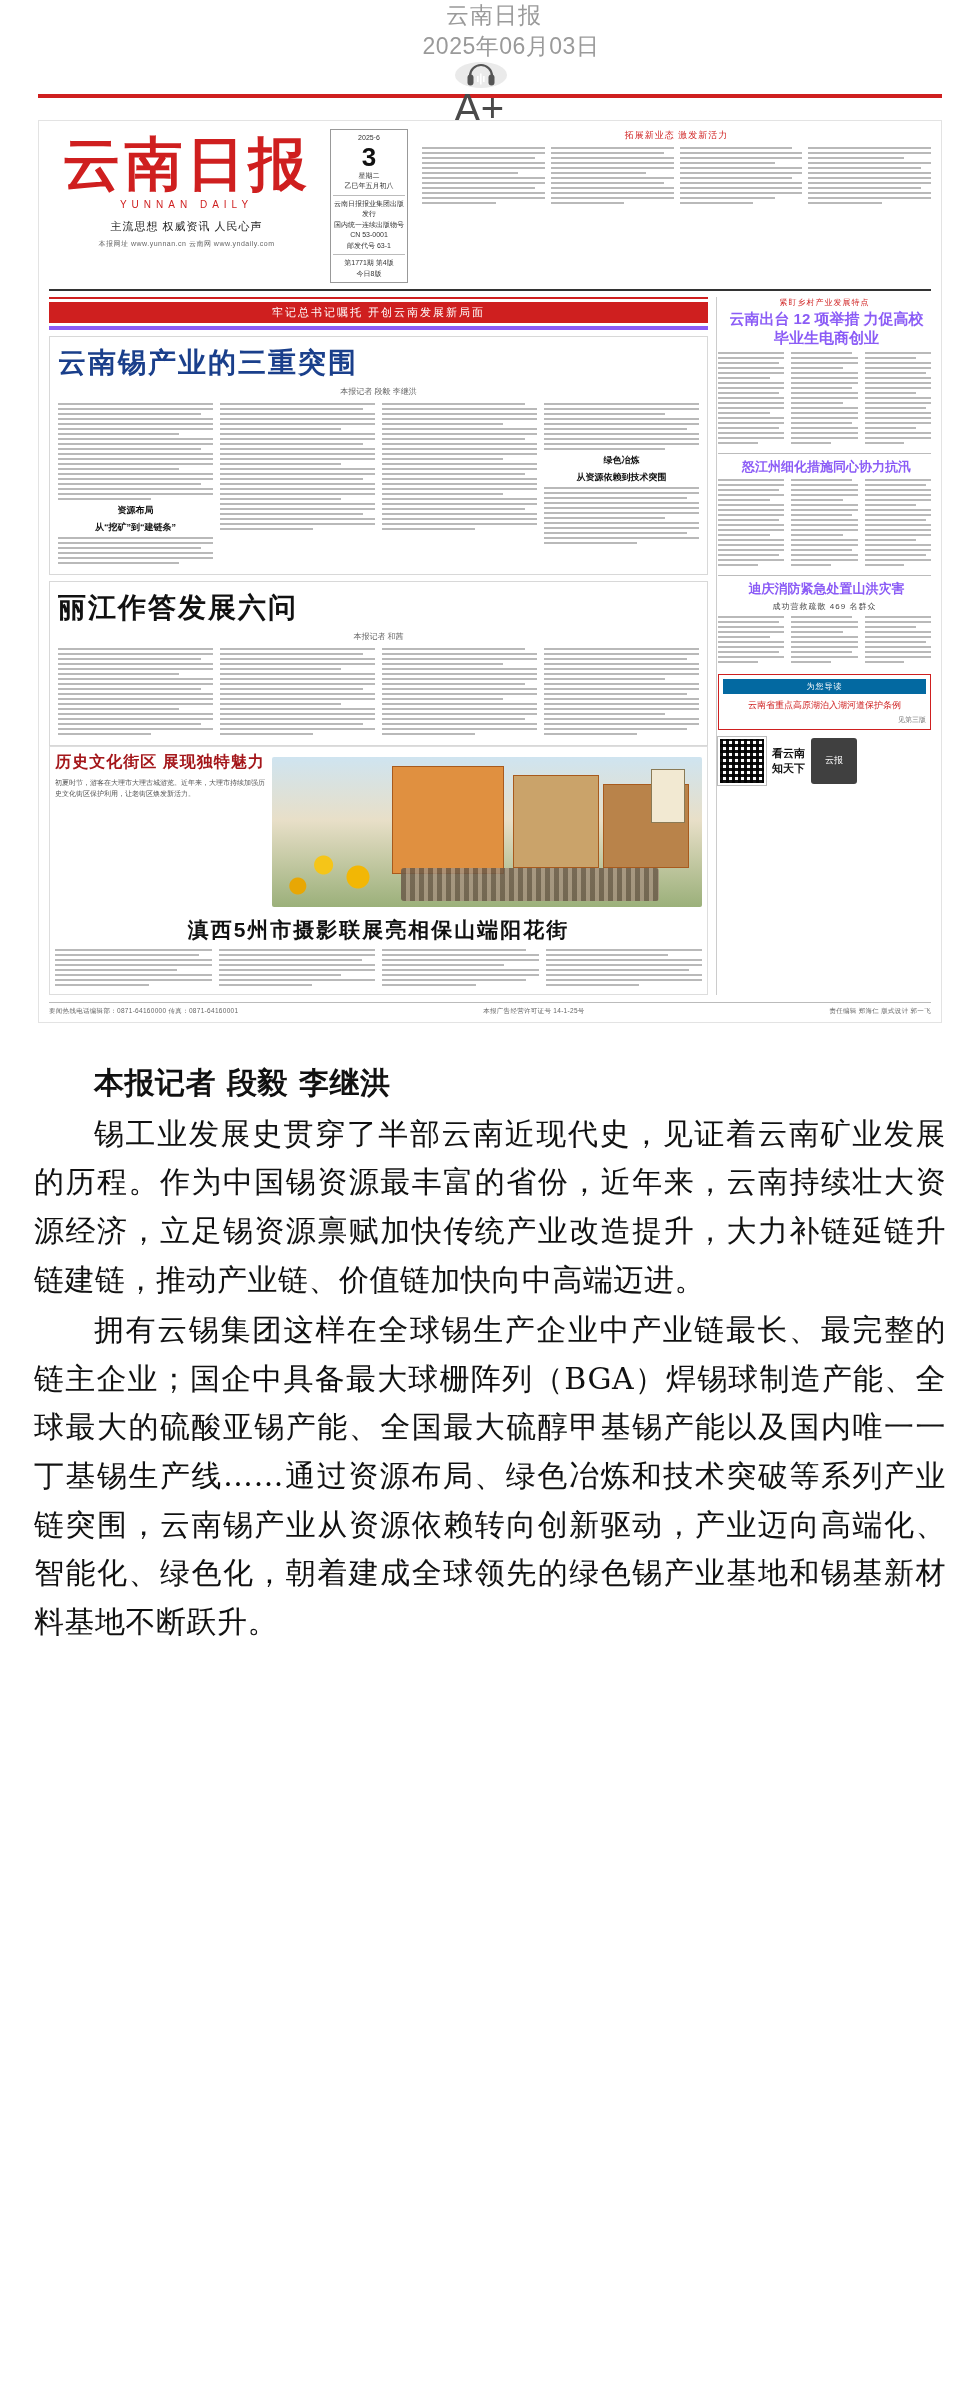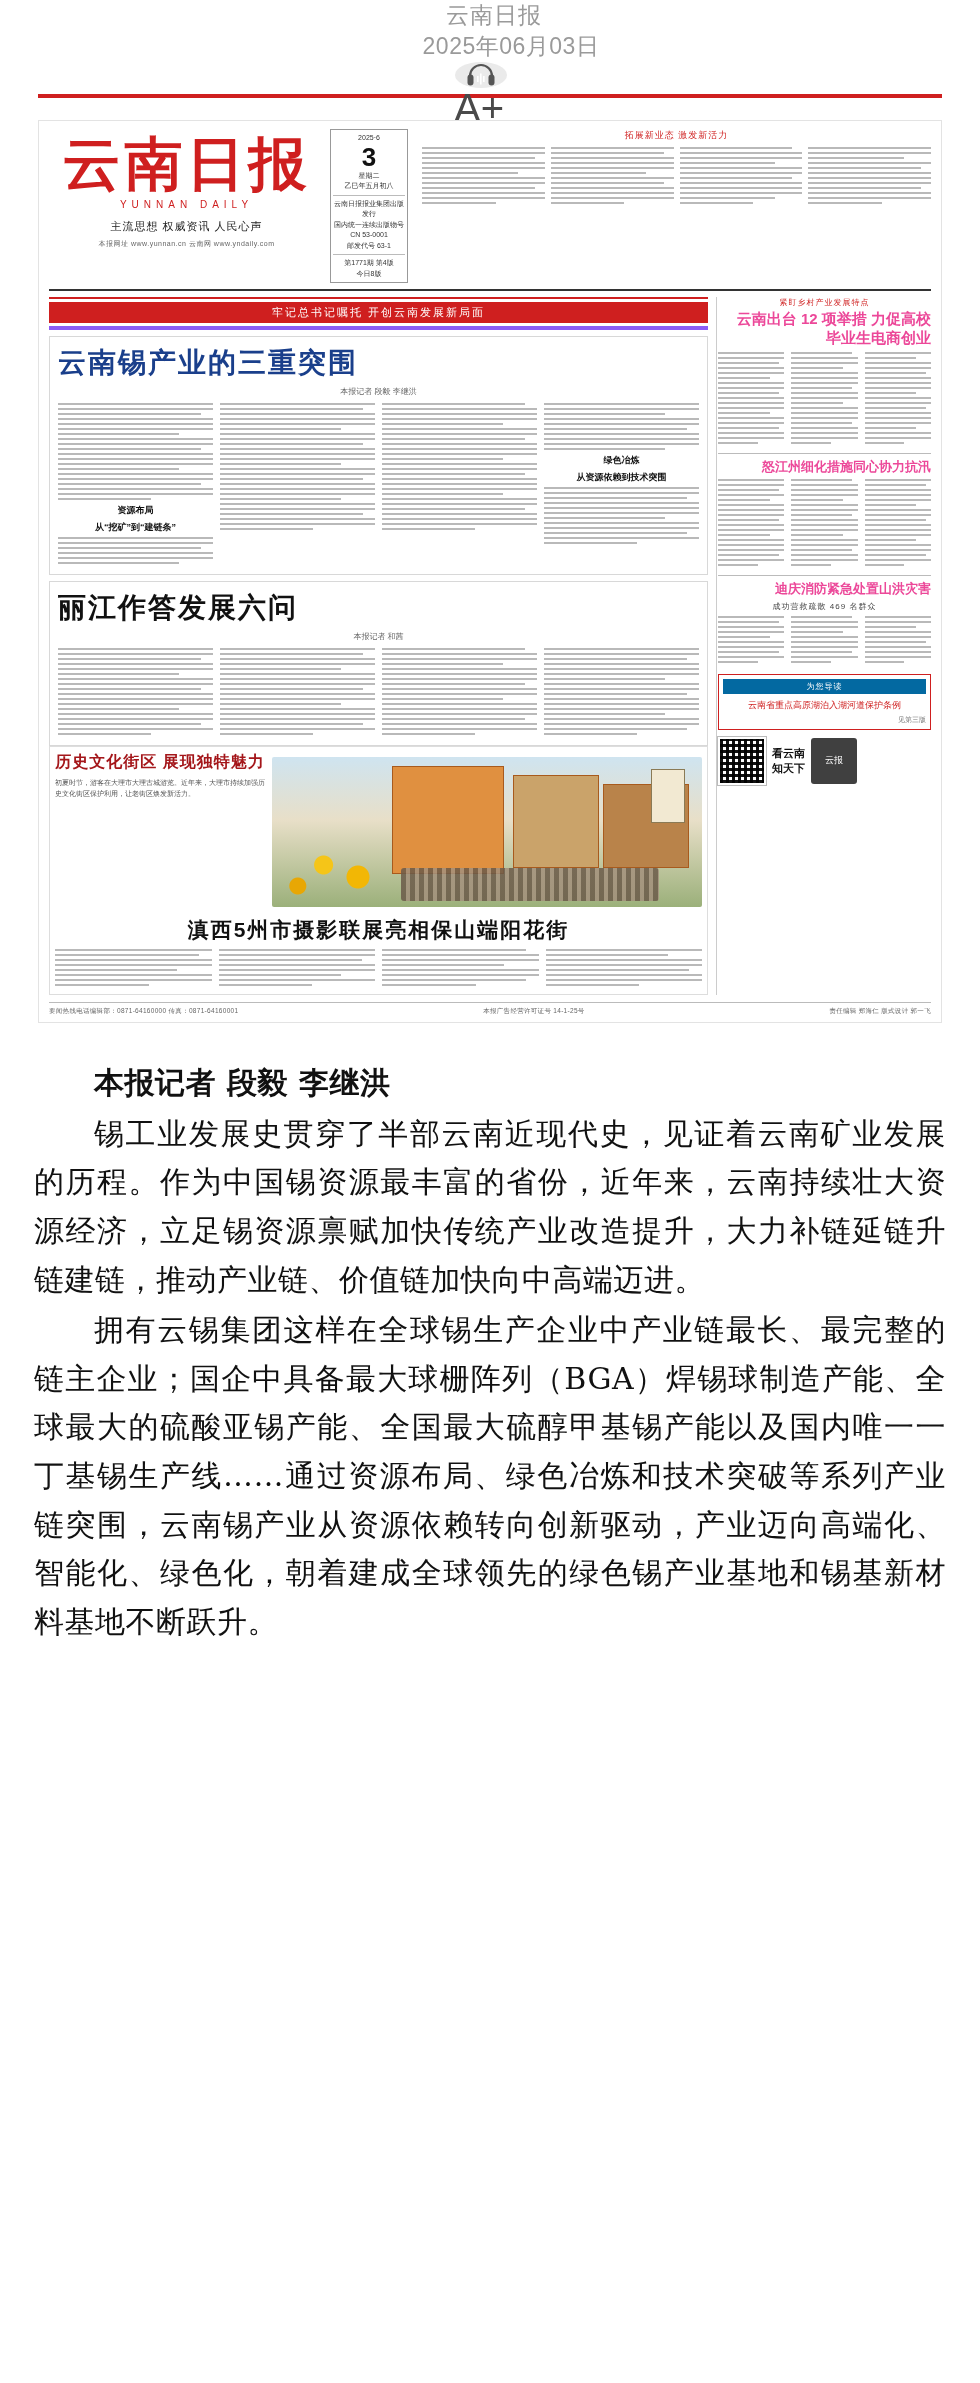--- a/index.html
+++ b/index.html
@@ -214,24 +214,24 @@
 
   .side-kicker {
     font-size: 8px;
     color: #cf1f1f;
     text-align: center;
     letter-spacing: 1px;
   }
   .side-head {
     font-size: 15px;
     font-weight: bold;
-    text-align: right;
+    text-align: center;
     line-height: 1.25;
     margin: 2px 0 4px 4px;
-    color: #ec4899;
+    color: #8b5cf6;
   }
   .side-head.sm { font-size: 13px; }
   .side-rule { border-top: 1px solid #bbb; margin: 6px 0 5px 0; }
 
   
   .photo-wrap { border: 1px solid #ddd; padding: 5px; }
   .photo-head {
     text-align: center;
     font-size: 16px;
     font-weight: bold;

